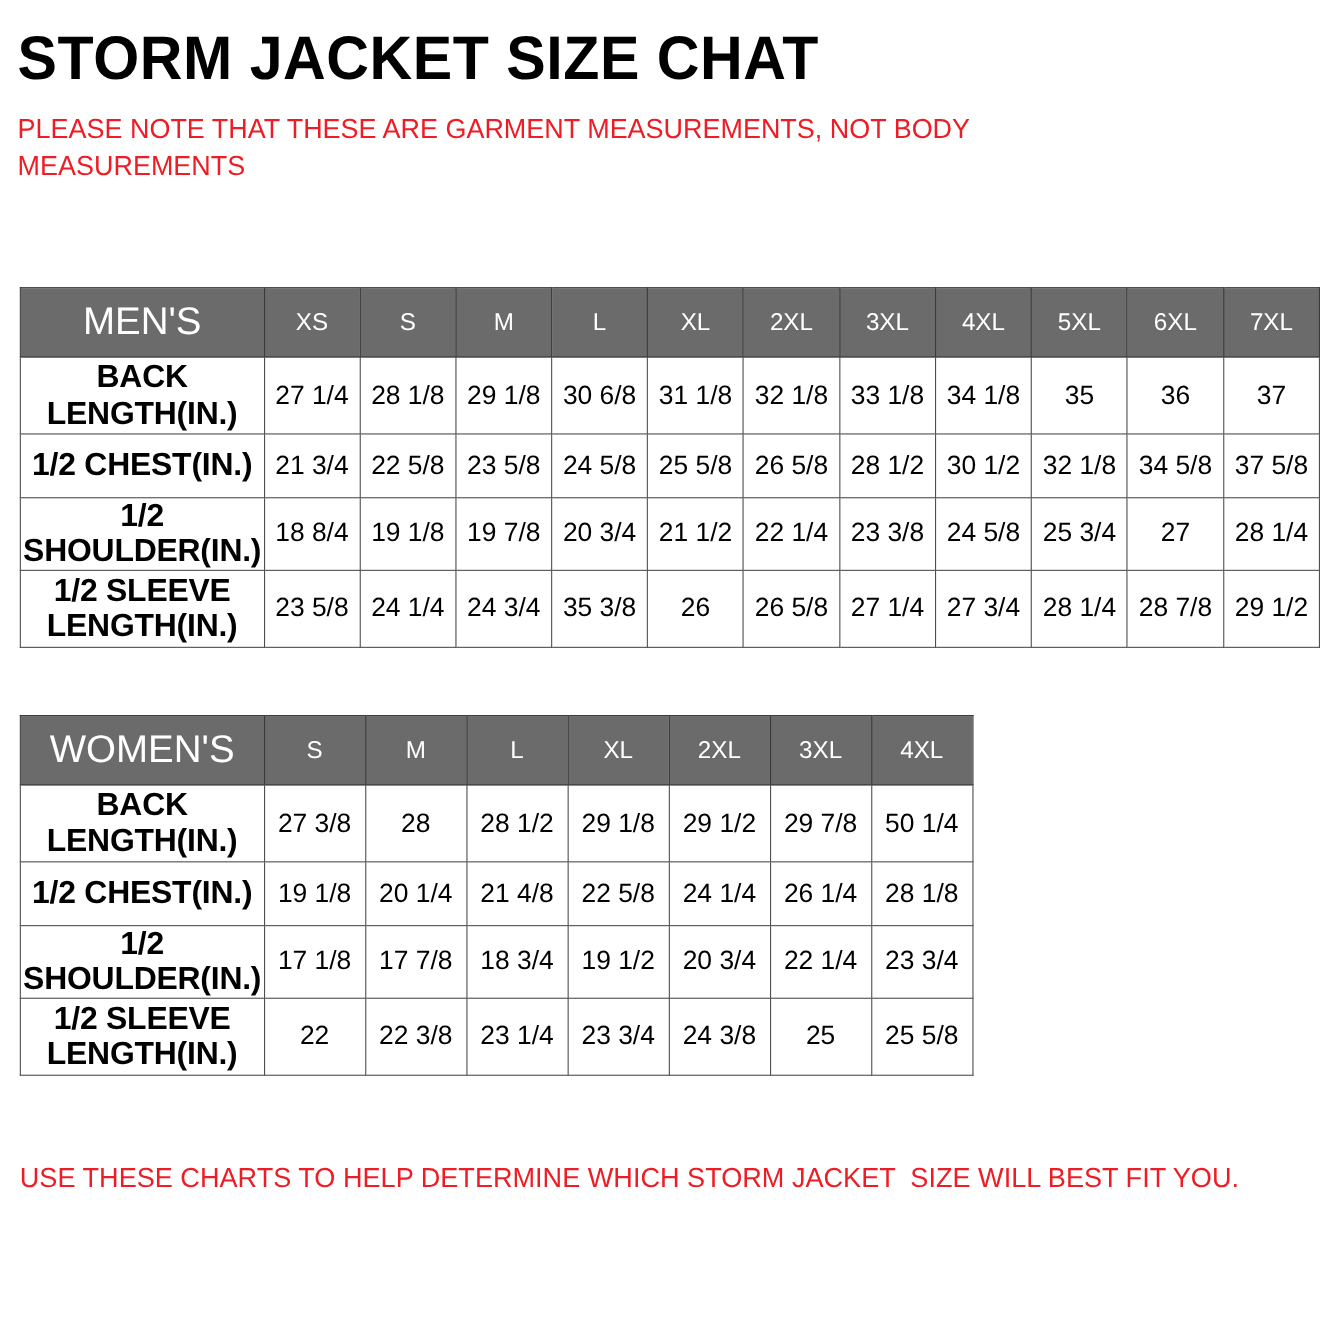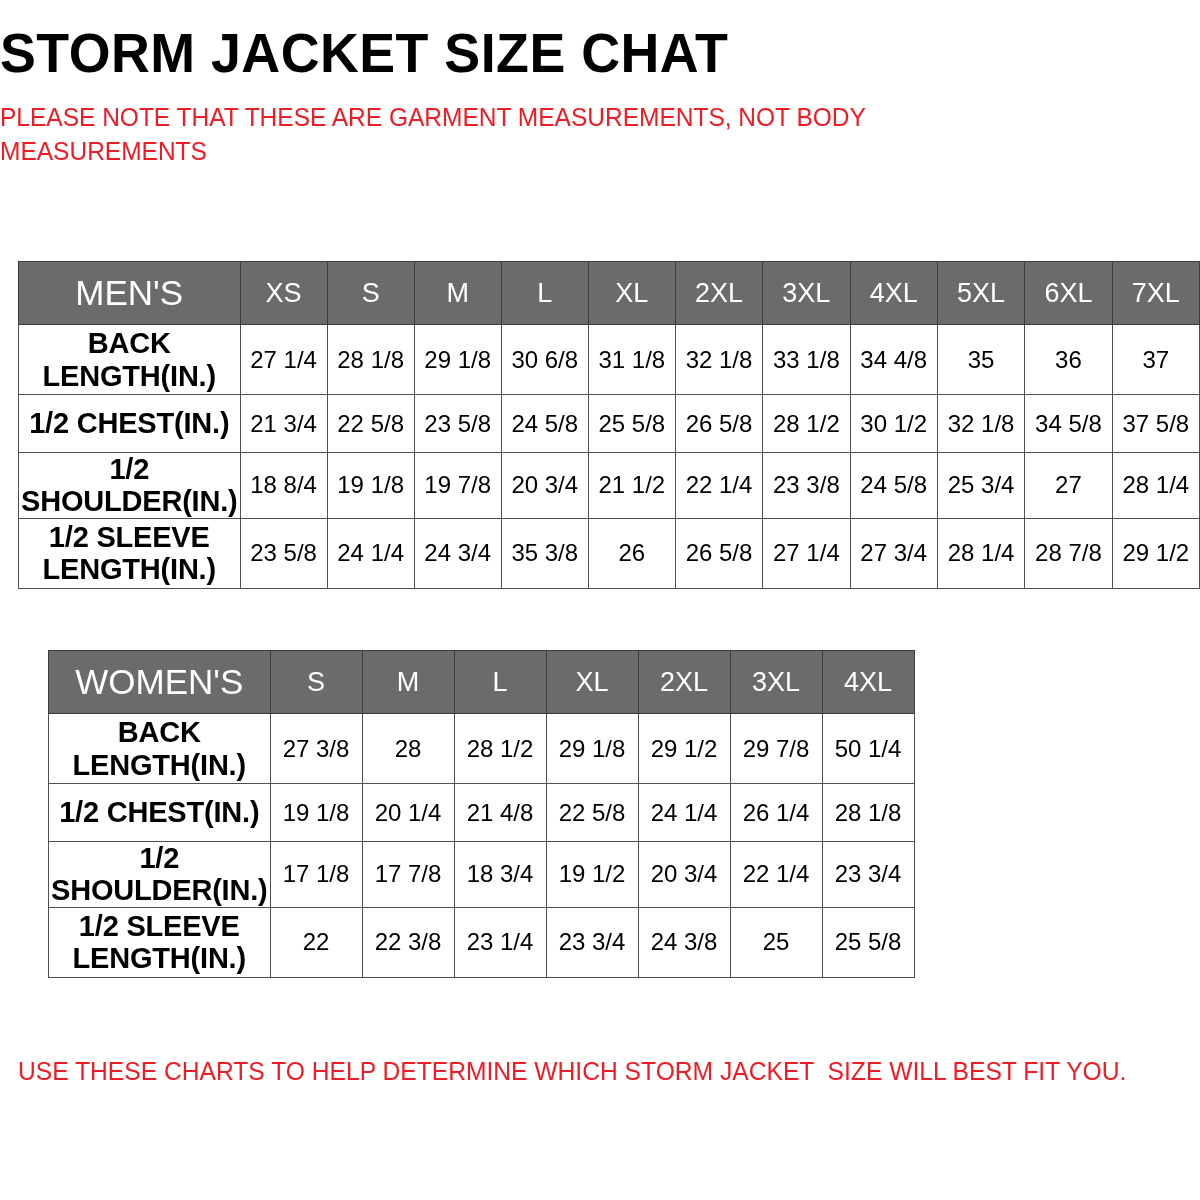--- a/index.html
+++ b/index.html
@@ -14,21 +14,21 @@
     color: #000000;
     overflow: hidden;
     position: relative;
   }
 
   .page {
     position: relative;
     width: 1200px;
     height: 1200px;
     box-sizing: border-box;
-    padding: 0 0;
+    padding: 0 16px;
   }
 
   
   .title {
     margin: 0;
     padding-top: 24px;
     font-size: 56px;
     line-height: 1.05;
     font-weight: 700;
     letter-spacing: 0.5px;
@@ -46,21 +46,21 @@
     line-height: 1.35;
     font-weight: 400;
     color: #ee1c24;
     max-width: 960px;
     transform: scaleX(0.98);
     transform-origin: left center;
   }
 
   
   .table-wrap-men   { position: absolute; left: 18px; top: 261px; }
-  .table-wrap-women { position: absolute; left: 18px; top: 650px; margin-left: 30px; }
+  .table-wrap-women { position: absolute; left: 18px; top: 650px; }
 
   table.size-table {
     border-collapse: collapse;
     table-layout: fixed;
     background: #ffffff;
   }
   table.size-table td,
   table.size-table th {
     border: 1px solid #4f4f4f;
     text-align: center;
@@ -70,21 +70,21 @@
     color: #000000;
     box-sizing: border-box;
   }
 
   
   table.size-table thead th {
     background: #6b6b6b;
     color: #ffffff;
     border-color: #3b3b3b;
     height: 63px;
-    font-size: 27px;
+    font-size: 22px;
     font-weight: 400;
   }
   table.size-table thead th.corner {
     font-size: 35px;
   }
 
   
   table.size-table tbody td {
     height: 58px;
     font-size: 24px;
@@ -170,21 +170,21 @@
             <span>BACK</span><br>
             <span>LENGTH(IN.)</span>
           </td>
           <td>27 1/4</td>
           <td>28 1/8</td>
           <td>29 1/8</td>
           <td>30 6/8</td>
           <td>31 1/8</td>
           <td>32 1/8</td>
           <td>33 1/8</td>
-          <td>34 4/8</td>
+          <td>34 1/8</td>
           <td>35</td>
           <td>36</td>
           <td>37</td>
         </tr>
         <tr>
           <td class="rowlabel">1/2 CHEST(IN.)</td>
           <td>21 3/4</td>
           <td>22 5/8</td>
           <td>23 5/8</td>
           <td>24 5/8</td>

